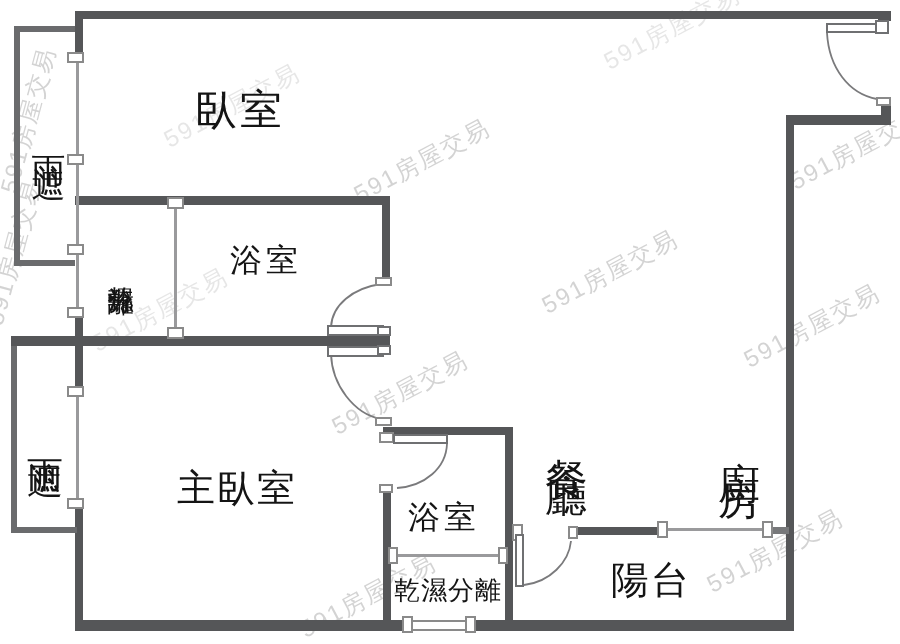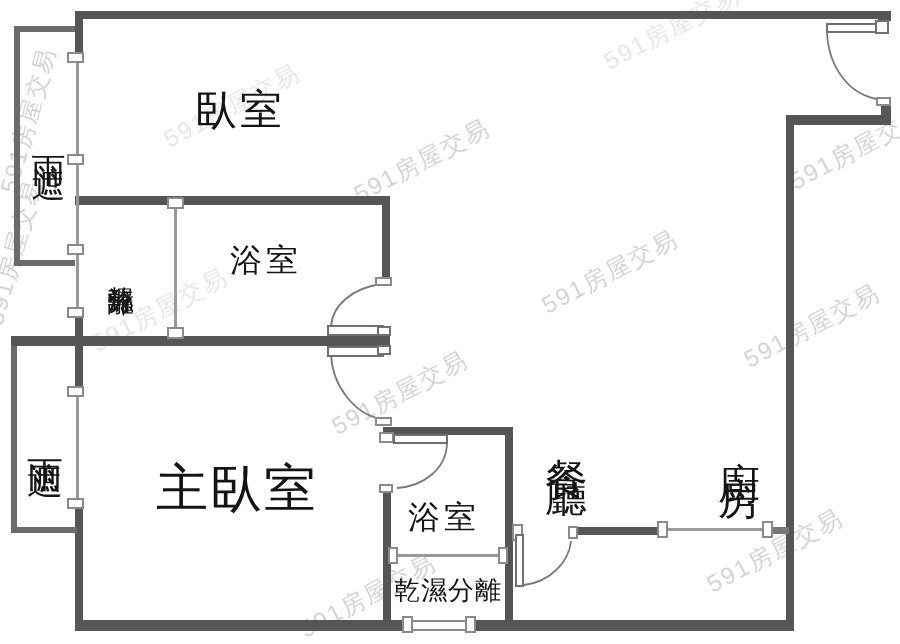--- a/index.html
+++ b/index.html
@@ -106,23 +106,24 @@
 
   <svg class="arcs" width="900" height="644" viewBox="0 0 900 644">
     <path d="M 827 33 C 829 68, 849 94, 877 99" fill="none" stroke="#7a7a7c" stroke-width="1.8"></path>
     <path d="M 331 327 C 332 305, 353 288, 381 284" fill="none" stroke="#7a7a7c" stroke-width="1.8"></path>
     <path d="M 331 354 C 332 385, 354 414, 381 419" fill="none" stroke="#7a7a7c" stroke-width="1.8"></path>
     <path d="M 447 444 C 446 468, 425 486, 397 488" fill="none" stroke="#7a7a7c" stroke-width="1.8"></path>
     <path d="M 524 585 C 550 582, 569 562, 571 541" fill="none" stroke="#7a7a7c" stroke-width="1.8"></path>
   </svg>
 
   <div class="lbl" style="left:240px;top:110px;font-size:42px;letter-spacing:3px;">臥室</div>
-  <div class="lbl" style="left:237px;top:488px;font-size:52px;letter-spacing:2px;">主臥室</div>
+  <div class="lbl" style="left:237px;top:488px;font-size:38px;letter-spacing:2px;">主臥室</div>
   <div class="lbl" style="left:266px;top:260px;font-size:32px;letter-spacing:4px;">浴室</div>
   <div class="lbl" style="left:444px;top:517px;font-size:32px;letter-spacing:4px;">浴室</div>
   <div class="vlbl" style="left:121px;top:268px;font-size:26px;letter-spacing:1px;">乾濕分離</div>
   <div class="lbl" style="left:448px;top:590px;font-size:26px;letter-spacing:1px;">乾濕分離</div>
   <div class="vlbl" style="left:566px;top:440px;font-size:42px;letter-spacing:15px;">餐廳</div>
   <div class="vlbl" style="left:739px;top:442px;font-size:42px;letter-spacing:14px;">廚房</div>
+  <div class="lbl" style="left:651px;top:580px;font-size:38px;letter-spacing:2px;">陽台</div>
   <div class="vlbl" style="left:49px;top:139px;font-size:34px;letter-spacing:10px;">雨遮</div>
   <div class="vlbl" style="left:45px;top:433px;font-size:36px;letter-spacing:2px;">雨遮</div>
 
 </div>
 
 </body></html>

